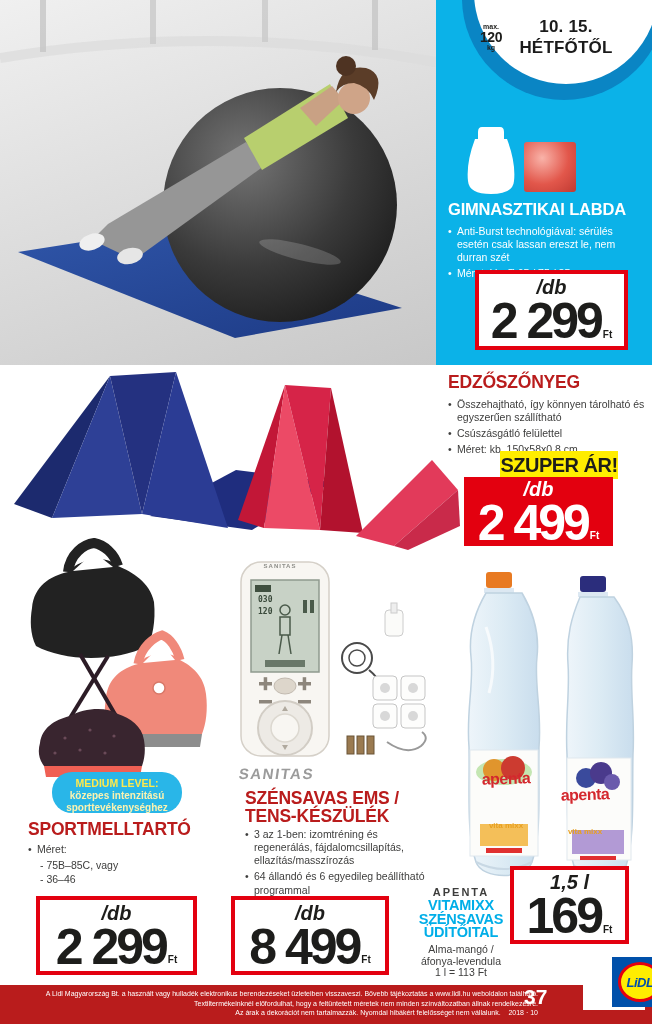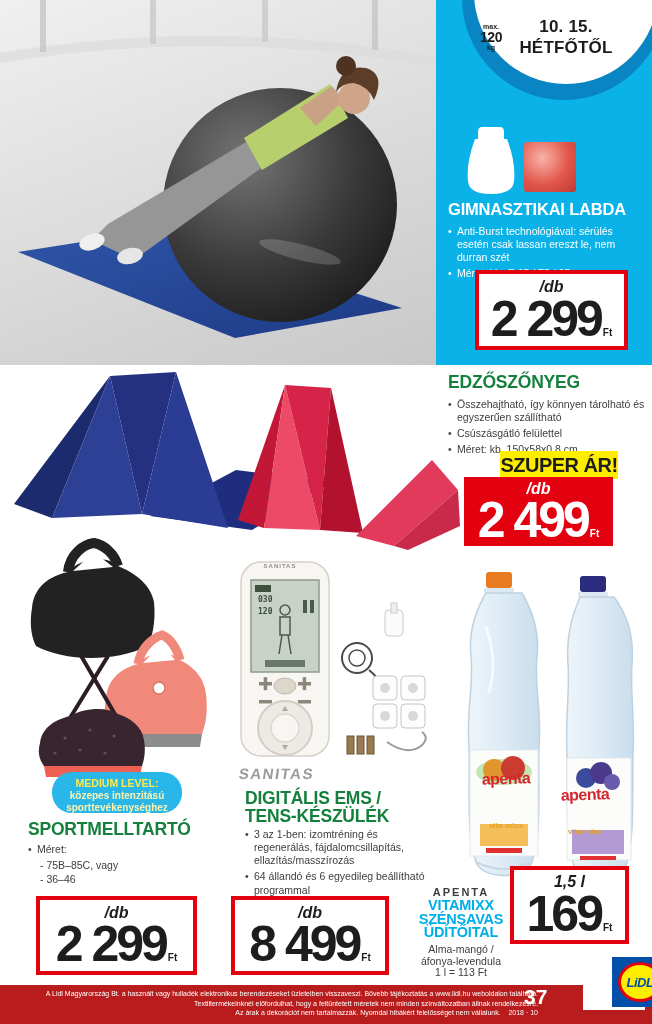--- a/index.html
+++ b/index.html
@@ -16,32 +16,32 @@
   .ring { left:26px; top:-104px; width:204px; height:204px; border-radius:50%; background:#0a85c4; }
   .circle { left:38px; top:-100px; width:184px; height:184px; border-radius:50%; background:#ffffff; }
   .circle-text { left:40px; top:16px; width:180px; text-align:center; color:#1b1b1b; font-weight:bold; font-size:17px; line-height:21px; letter-spacing:0.2px; }
 
   .weight-text { left:32px; top:23px; width:46px; text-align:center; color:#1d1d1b; line-height:1; }
   .weight-text .sm { font-size:7px; font-weight:bold; }
   .weight-text .big { font-size:14px; font-weight:bold; letter-spacing:-0.5px; }
   .ball-thumb { left:88px; top:142px; width:52px; height:50px; border-radius:3px; background:radial-gradient(circle at 35% 32%, #f9b3a9 0%, #e2574b 55%, #c03a32 100%); }
 
   .product-title-white { color:#fff; font-weight:bold; font-size:16.5px; letter-spacing:-0.2px; }
-  .cyan { color:#15803d; }
+  .cyan { color:#b91c1c; }
   .product-title-cyan { font-weight:bold; font-size:17.5px; letter-spacing:-0.2px; line-height:1.05; }
 
   .bullets { font-size:10.5px; color:#3d3d3c; line-height:1.25; }
   .bullets.white { color:#ffffff; }
   .bullets .b { position:relative; padding-left:9px; margin-bottom:3px; }
   .bullets .b::before { content:"•"; position:absolute; left:0; }
   .bullets .sub { padding-left:12px; margin-bottom:1px; }
 
   
   .pricebox { background:#fff; border:4px solid #e3000f; display:flex; flex-direction:column; align-items:center; justify-content:center; }
-  .pricebox .unit { font-style:italic; font-weight:bold; font-size:16px; color:#1d1d1b; line-height:1.1; }
+  .pricebox .unit { font-style:italic; font-weight:bold; font-size:20px; color:#1d1d1b; line-height:1.1; }
   .pricebox .val { font-weight:bold; font-size:50px; color:#1d1d1b; letter-spacing:-3px; line-height:0.92; display:flex; align-items:flex-end; }
   .pricebox .ft { font-size:10px; font-weight:bold; letter-spacing:0; margin-left:2px; transform:translateY(-5px); }
   .pricebox.redbox { background:#e3000f; border:none; }
   .pricebox.redbox .unit, .pricebox.redbox .val { color:#ffffff; }
 
   .super-badge { background:#ffed00; color:#1d1d1b; font-weight:bold; font-size:20px; display:flex; align-items:center; justify-content:center; letter-spacing:-0.5px; }
 
   .medium-badge { background:#29b6e8; text-align:center; padding-top:5px; line-height:12.5px;border-radius:20px; }
   .medium-badge .l1 { color:#ffe94b; font-weight:bold; font-size:10.5px; }
   .medium-badge .l2 { color:#fdf3b0; font-weight:bold; font-size:10px; }
@@ -246,21 +246,21 @@
     <rect x="122" y="178" width="7" height="18" fill="#9a7a50" stroke="#6a5436"></rect>
     <rect x="132" y="178" width="7" height="18" fill="#9a7a50" stroke="#6a5436"></rect>
     <path d="M152,184 q20,14 34,4 q9,-8 1,-14" stroke="#999999" stroke-width="2" fill="none"></path>
   </svg>
   <div class="abs device-brand" style="left:245px; top:563px; width:70px;">SANITAS</div>
   <div class="abs lcd-num" style="left:258px; top:596px;">030</div>
   <div class="abs lcd-num" style="left:258px; top:608px;">120</div>
 
   <div class="abs sanitas-logo" style="left:239px; top:765px;">SANITAS</div>
   <div class="abs product-title-cyan cyan" style="left:245px; top:789px; width:190px;">
-    <div>DIGITÁLIS EMS /</div>
+    <div>SZÉNSAVAS EMS /</div>
     <div>TENS-KÉSZÜLÉK</div>
   </div>
   <div class="abs bullets" style="left:245px; top:828px; width:190px;">
     <div class="b">3 az 1-ben: izomtréning és regenerálás, fájdalomcsillapítás, ellazítás/masszírozás</div>
     <div class="b">64 állandó és 6 egyedileg beállítható programmal</div>
     <div class="b">Időmérő funkcióval</div>
   </div>
   <div class="abs pricebox" style="left:231px; top:896px; width:158px; height:79px;">
     <div class="unit">/db</div>
     <div class="val">

